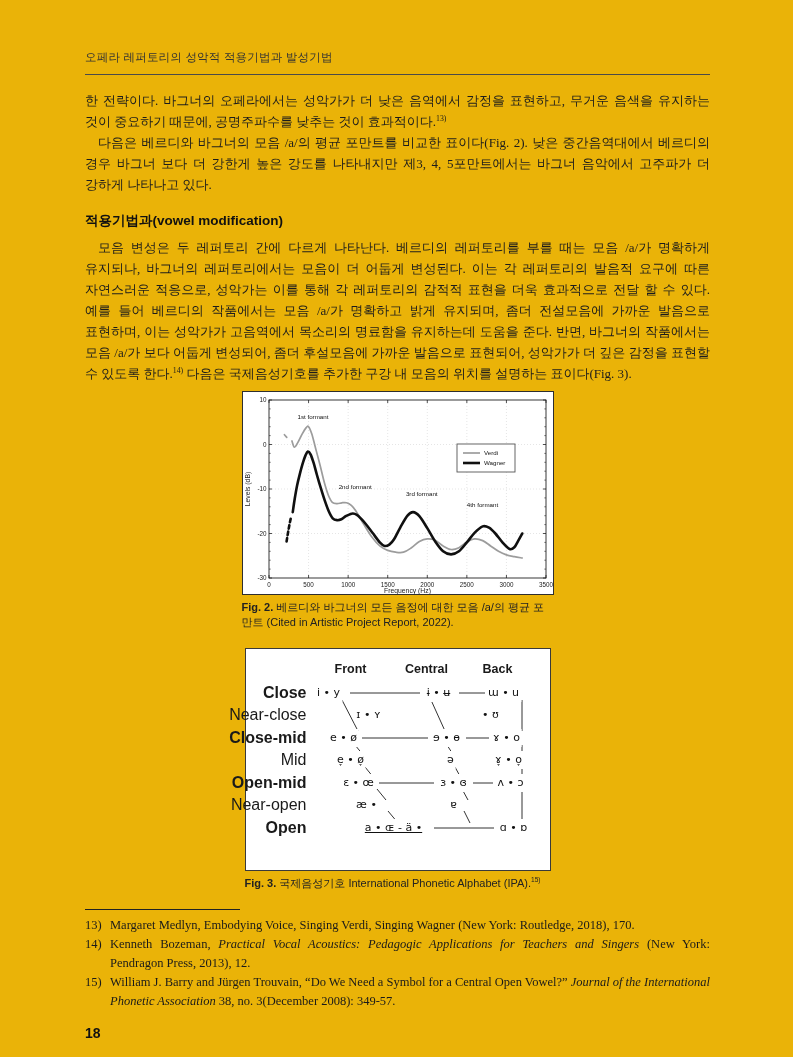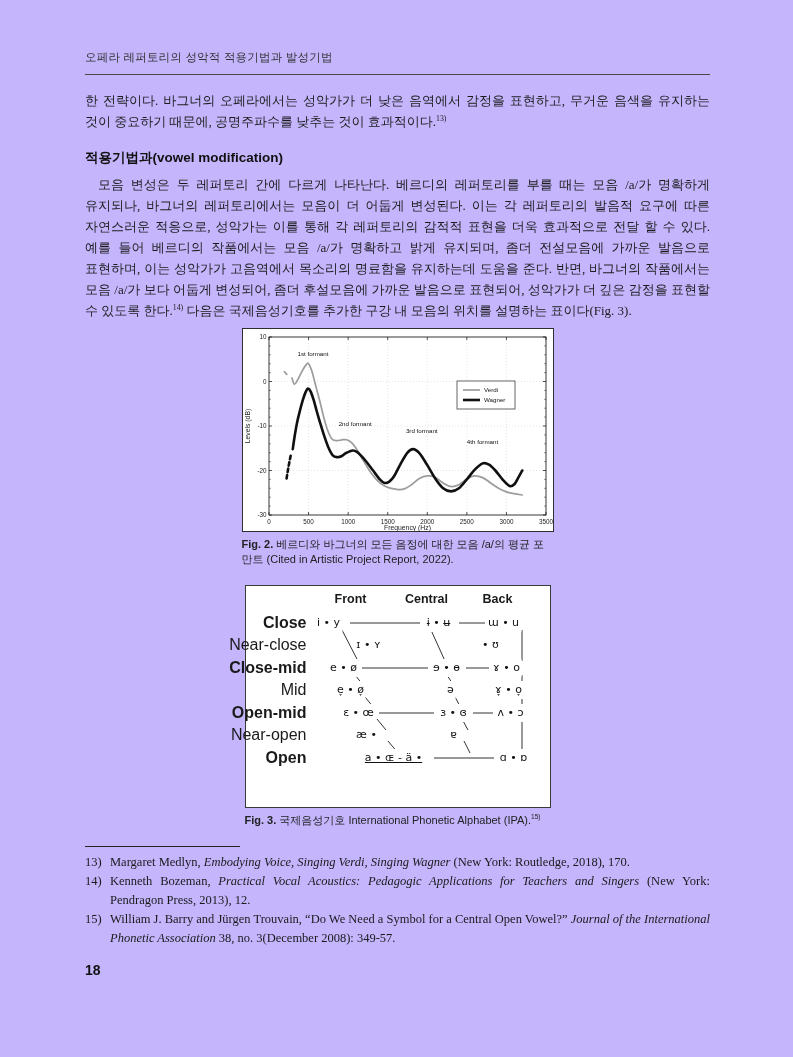--- a/index.html
+++ b/index.html
@@ -1,19 +1,19 @@
 <!DOCTYPE html>
 <html><head>
 <meta charset="utf-8">
 <style>
   html,body{margin:0;padding:0;background:#f2f2f2;}
   .page{
     position:relative;
     width:793px;height:1057px;
-    margin:0 auto;background:#c4b5fd;
+    margin:0 auto;background:#eab308;
     box-sizing:border-box;
     padding:50px 83px 0 85px;
     font-family:"Liberation Serif","DejaVu Serif",serif;
     color:#1c1c1c;
     overflow:hidden;
   }
   .running-head{
     font-family:"Liberation Sans","DejaVu Sans",sans-serif;
     font-size:11.5px;color:#333;
     padding-bottom:9px;
@@ -55,21 +55,21 @@
     border:1.5px solid #3a3a3a;background:#fff;
     box-sizing:border-box;
   }
   .ipa-title{
     margin:8px 8px 0 8px;height:26px;line-height:26px;
     background:#e8e8e8;color:#333;
     font-family:"Liberation Sans","DejaVu Sans",sans-serif;
     font-size:12.5px;font-weight:bold;text-align:center;
   }
   .ipa-body{
-    position:relative;margin-top:4px;height:180px;width:100%;
+    position:relative;margin-top:11px;height:180px;width:100%;
     font-family:"DejaVu Sans","Liberation Sans",sans-serif;
   }
   .ipa-row-label{
     position:absolute;white-space:nowrap;
     font-size:16px;color:#1a1a1a;height:18px;line-height:18px;
     font-family:"Liberation Sans","DejaVu Sans",sans-serif;
   }
   .ipa-col-header{
     position:absolute;transform:translateX(-50%);
     font-size:12.5px;font-weight:bold;color:#1a1a1a;
@@ -98,20 +98,21 @@
 </head>
 <body>
 
 <div class="page">
 
   <div class="running-head">
     <span>오페라 레퍼토리의 성악적 적용기법과 발성기법</span>
   </div>
 
   <p class="body-text first-para"><span>한 전략이다. 바그너의 오페라에서는 성악가가 더 낮은 음역에서 감정을 표현하고, 무거운 음색을 유지하는 것이 중요하기 때문에, 공명주파수를 낮추는 것이 효과적이다.</span><sup>13)</sup></p>
+  <p class="body-text indent"><span>다음은 베르디와 바그너의 모음 /a/의 평균 포만트를 비교한 표이다(Fig. 2). 낮은 중간음역대에서 베르디의 경우 바그너 보다 더 강한게 높은 강도를 나타내지만 제3, 4, 5포만트에서는 바그너 음악에서 고주파가 더 강하게 나타나고 있다.</span></p>
 
   <h2 class="section-heading">적용기법과(vowel modification)</h2>
 
   <p class="body-text indent"><span>모음 변성은 두 레퍼토리 간에 다르게 나타난다. 베르디의 레퍼토리를 부를 때는 모음 /a/가 명확하게 유지되나, 바그너의 레퍼토리에서는 모음이 더 어둡게 변성된다. 이는 각 레퍼토리의 발음적 요구에 따른 자연스러운 적응으로, 성악가는 이를 통해 각 레퍼토리의 감적적 표현을 더욱 효과적으로 전달 할 수 있다. 예를 들어 베르디의 작품에서는 모음 /a/가 명확하고 밝게 유지되며, 좀더 전설모음에 가까운 발음으로 표현하며, 이는 성악가가 고음역에서 목소리의 명료함을 유지하는데 도움을 준다. 반면, 바그너의 작품에서는 모음 /a/가 보다 어둡게 변성되어, 좀더 후설모음에 가까운 발음으로 표현되어, 성악가가 더 깊은 감정을 표현할 수 있도록 한다.</span><sup>14)</sup><span> 다음은 국제음성기호를 추가한 구강 내 모음의 위치를 설명하는 표이다(Fig. 3).</span></p>
 
   <figure class="fig2">
     <div class="fig-inner">
       <div class="chartbox">
         <svg id="fig2-svg" width="310" height="202" viewBox="0 0 310 202">
             <line x1="65.57142857142857" y1="8" x2="65.57142857142857" y2="186" stroke="#dadada" stroke-width="0.7" stroke-dasharray="1 2"></line>
@@ -271,20 +272,20 @@
             <div class="ipa-cell" style="left: 148px; top: 159px; text-decoration: underline;">a • ɶ - ä •</div>
             <div class="ipa-cell" style="left: 268px; top: 159px;">ɑ • ɒ</div>
           </div>
       </div>
       <figcaption class="caption"><span style="font-weight: bold;">Fig. 3.</span><span> 국제음성기호 International Phonetic Alphabet (IPA).</span><sup>15)</sup></figcaption>
     </div>
   </figure>
 
   <div class="footnote-sep"></div>
   <div class="footnotes" id="footnotes">
-      <div class="footnote"><span class="fn-num">13)</span><span>Margaret Medlyn, </span><span style="font-style: italic;">Embodying Voice, Singing Verdi, Singing Wagner</span><span> (New York: Routledge, 2018), 170.</span></div>
+      <div class="footnote"><span class="fn-num">13)</span><span>Margaret Medlyn, </span><span style="">Embodying Voice, Singing Verdi, Singing Wagner</span><span> (New York: Routledge, 2018), 170.</span></div>
       <div class="footnote"><span class="fn-num">14)</span><span>Kenneth Bozeman, </span><span style="font-style: italic;">Practical Vocal Acoustics: Pedagogic Applications for Teachers and Singers</span><span> (New York: Pendragon Press, 2013), 12.</span></div>
       <div class="footnote"><span class="fn-num">15)</span><span>William J. Barry and Jürgen Trouvain, “Do We Need a Symbol for a Central Open Vowel?” </span><span style="font-style: italic;">Journal of the International Phonetic Association</span><span> 38, no. 3(December 2008): 349-57.</span></div>
     </div>
 
   <div class="page-number">18</div>
 
 </div>
 
 </body></html>

